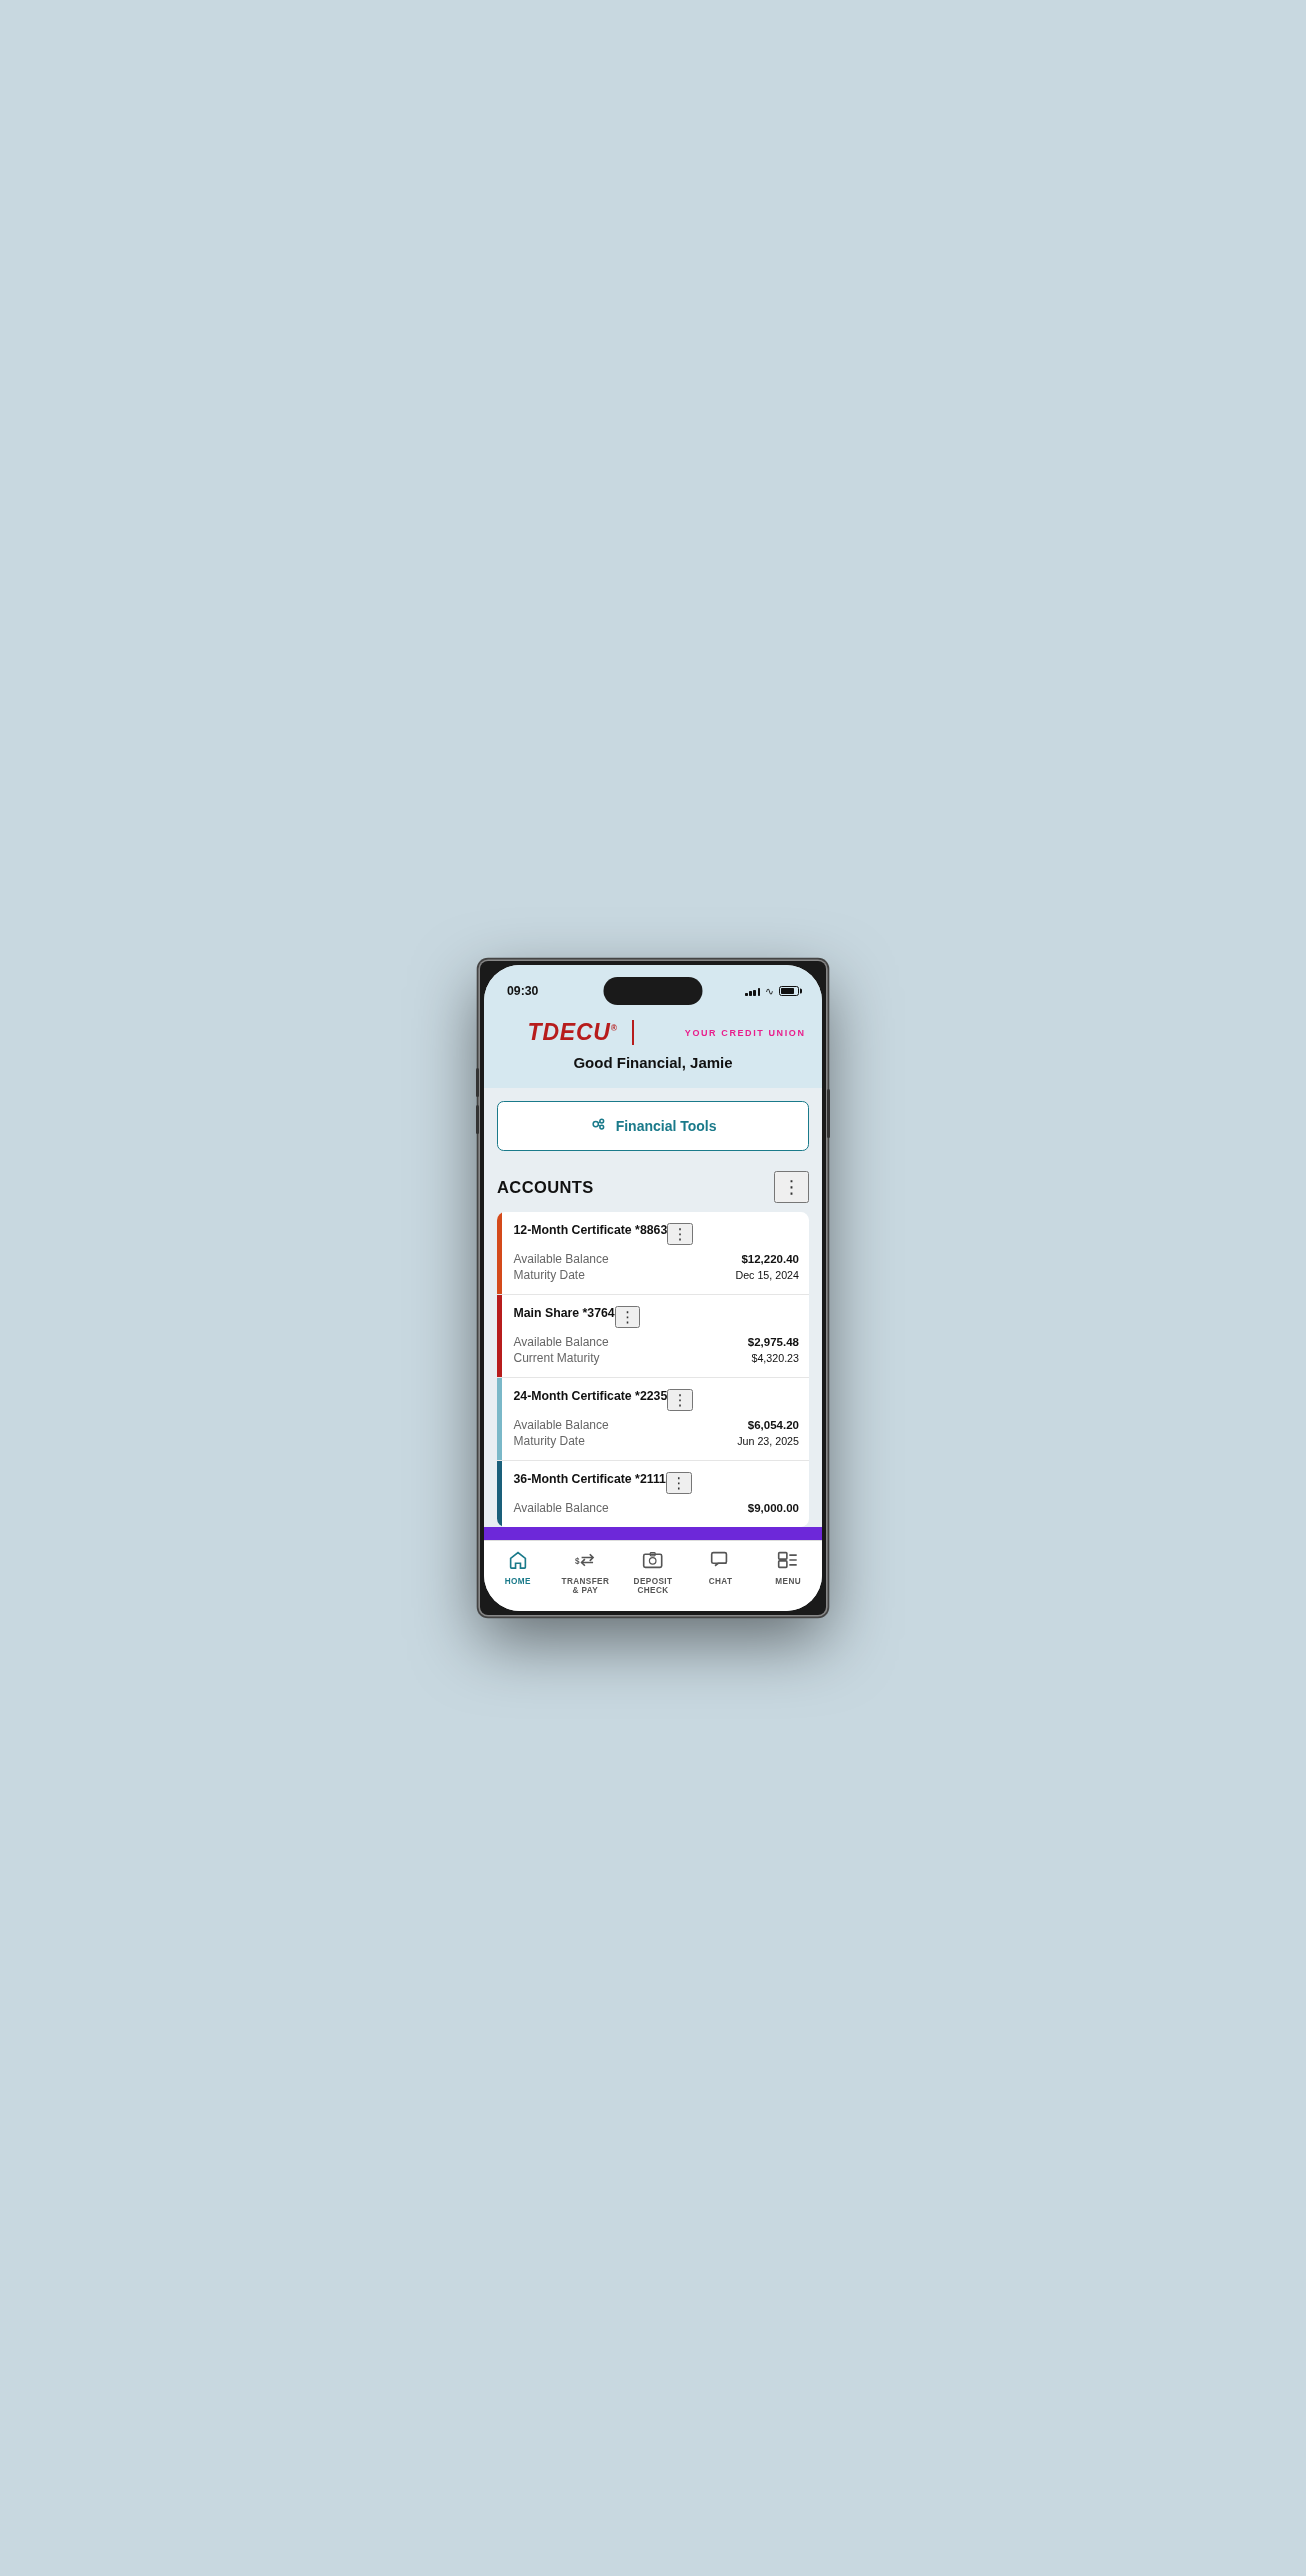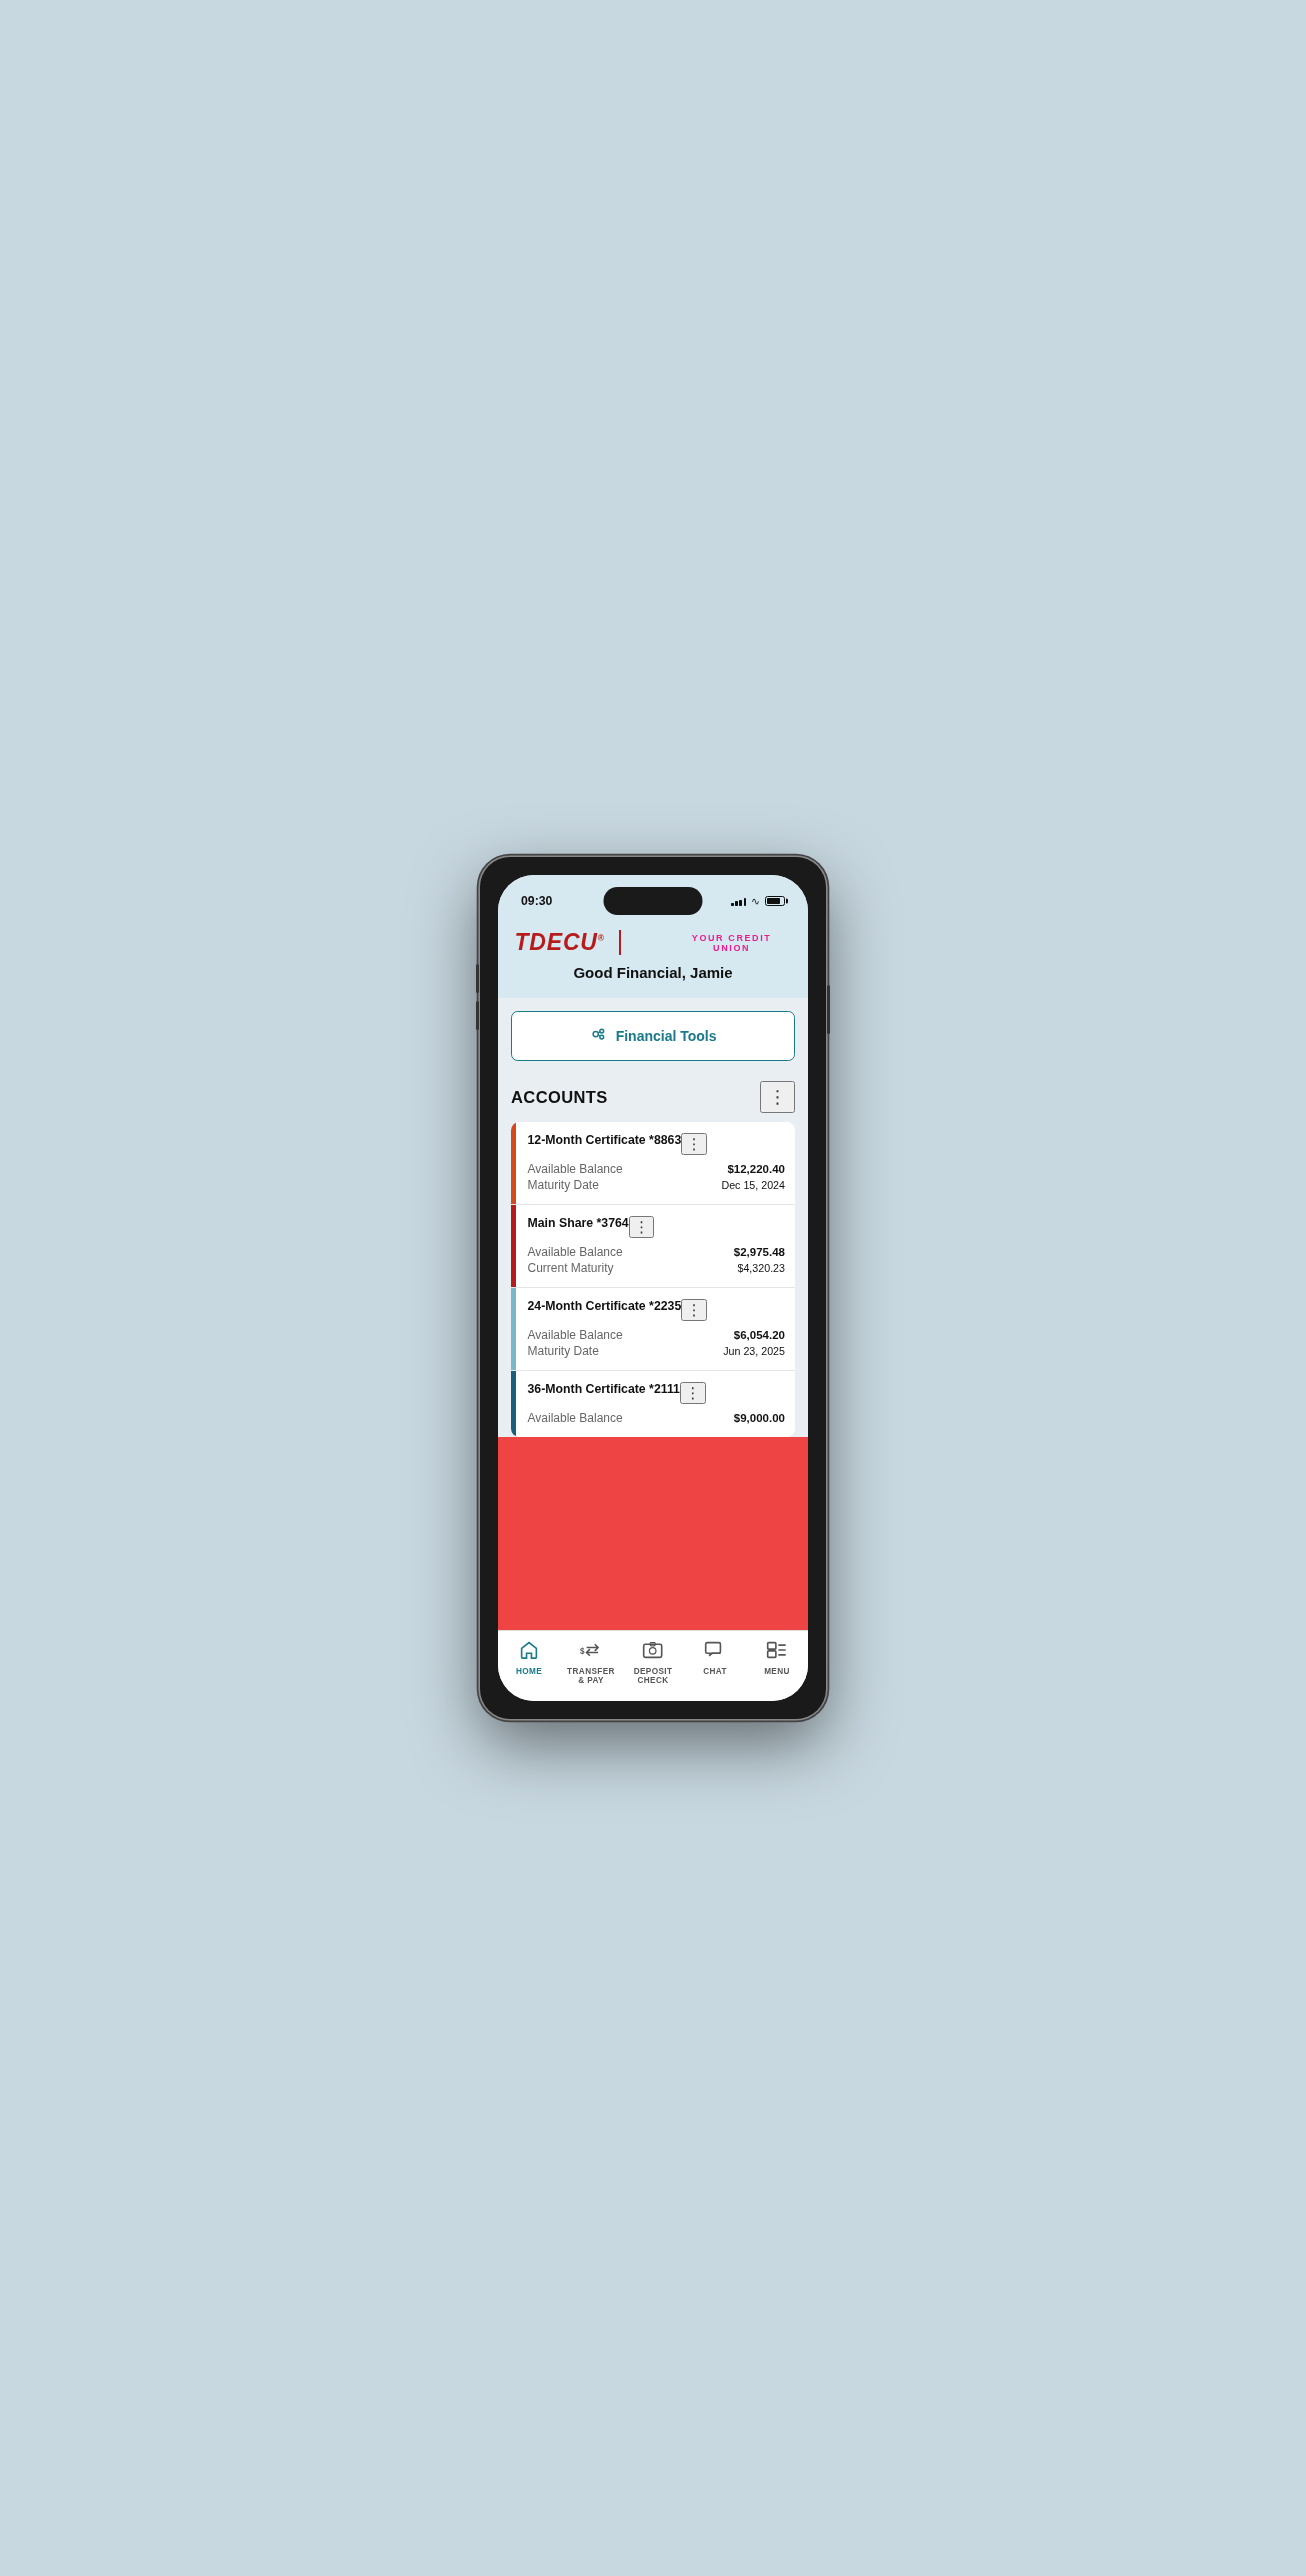--- a/index.html
+++ b/index.html
@@ -7,24 +7,24 @@
       background: #c8d8e0;
       display: flex;
       justify-content: center;
       align-items: center;
       min-height: 100vh;
       font-family: -apple-system, BlinkMacSystemFont, 'Helvetica Neue', Arial, sans-serif;
     }
 
     .phone-frame {
       width: 346px;
-      height: 862px;
+      height: 654px;
       background: #1a1a1a;
-      border-radius: 30px;
-      padding: 18px;
+      border-radius: 8px;
+      padding: 4px;
       box-shadow: 0 0 0 1.6px #888, 0 0 0 3.3px #444, 0 25px 66px rgba(0,0,0,0.5);
       position: relative;
     }
 
     .phone-screen {
       width: 100%;
       height: 100%;
       background: #f0f4f6;
       border-radius: 36px;
       overflow: hidden;
@@ -166,21 +166,21 @@
     .greeting {
       font-size: 15px;
       font-weight: 700;
       color: #111;
     }
 
     
     .content {
       flex: 1;
       overflow-y: auto;
-      background: #ef4444;
+      background: #6d28d9;
       display: flex;
       flex-direction: column;
     }
 
     
     .financial-tools-section {
       padding: 13px 13px 10px 13px;
       background: #e8eef2;
     }
 

